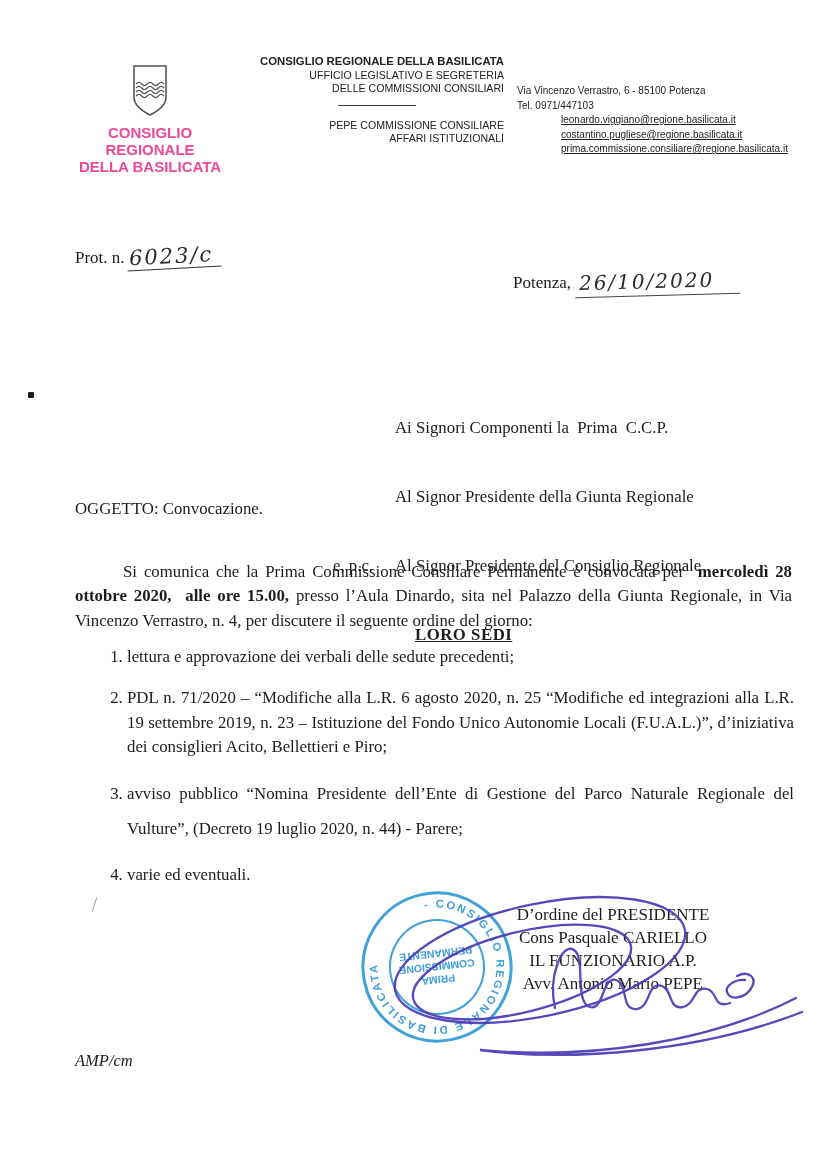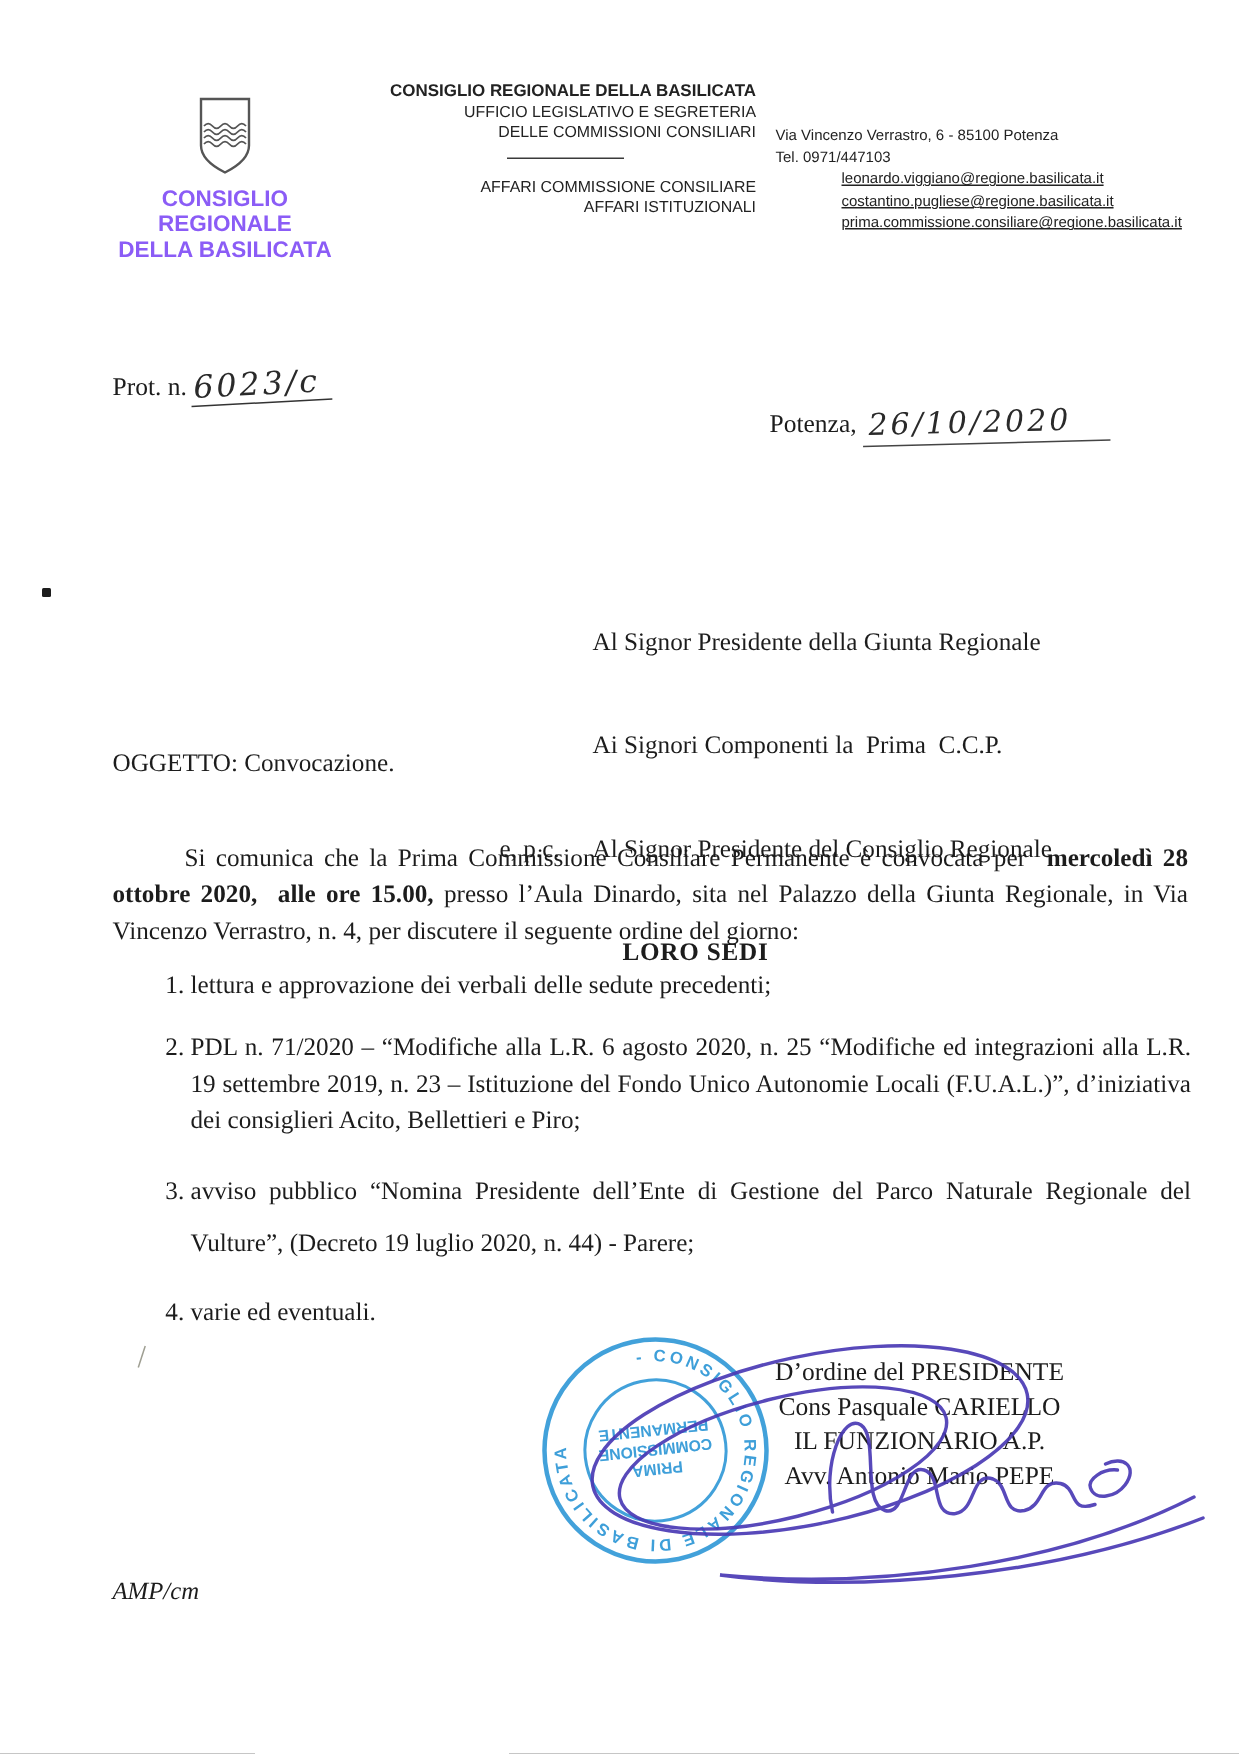--- a/index.html
+++ b/index.html
@@ -4,41 +4,41 @@
 <style>
   html,body { margin:0; padding:0; background:#9a9a9a; }
   .page {
     position:relative; width:826px; height:1169px; margin:0 auto;
     background:#ffffff; overflow:hidden;
     font-family:"Liberation Serif", serif; color:#1c1c1c;
   }
   
   .logo-block { position:absolute; left:68px; top:64px; width:164px; text-align:center; }
   .logo-shield { display:block; margin:0 auto 6px auto; }
-  .logo-org { font-family:"Liberation Sans", sans-serif; font-weight:bold; font-size:15px; line-height:17px; color:#8b5cf6; }
+  .logo-org { font-family:"Liberation Sans", sans-serif; font-weight:bold; font-size:15px; line-height:17px; color:#ec4899; }
   .office-block { position:absolute; left:250px; top:55px; width:254px; text-align:right;
     font-family:"Liberation Sans", sans-serif; font-size:10.6px; line-height:13.5px; color:#222; }
   .office-line1 { font-weight:bold; font-size:11.3px; }
   .office-divider { width:78px; border:none; border-top:1.8px solid #3a3a3a; margin:9px auto 13px auto; }
   .contact-block { position:absolute; left:517px; top:84px; width:276px;
     font-family:"Liberation Sans", sans-serif; font-size:10px; line-height:14.6px; color:#222; }
   .contact-email { text-decoration:underline; color:#222; display:block;padding-left:44px; }
   
   .prot-line { position:absolute; left:75px; top:244px; font-size:17px; }
   .hand { font-family:"DejaVu Serif", serif; font-style:italic; color:#2a2a2a; }
   .prot-number { display:inline-block; font-size:21px; letter-spacing:2px;
     border-bottom:1.4px solid #333; padding:0 8px 0 2px; transform:rotate(-3deg); margin-left:2px; }
   .date-line { position:absolute; left:513px; top:269px; font-size:17px; }
   .date-value { display:inline-block; font-size:20px; letter-spacing:2px;
     border-bottom:1.2px solid #444; padding:0 26px 2px 4px; transform:rotate(-1.5deg); }
   
   .recipients { position:absolute; left:333px; top:370px; width:440px; font-size:16.8px; line-height:23px; white-space:pre-wrap; }
   .r-indent { padding-left:62px; }
   .cc-label { display:inline-block; width:62px; }
-  .r-dest { margin-left:82px; font-weight:bold; letter-spacing:0.5px; }
+  .r-dest { margin-left:82px; font-weight:bold; text-decoration:underline; letter-spacing:0.5px; }
   
   .subject { position:absolute; left:75px; top:499px; font-size:16.8px; }
   .body-par { position:absolute; left:75px; top:560px; width:717px; font-size:16.8px;
     line-height:24.3px; text-align:justify; text-indent:48px; white-space:pre-wrap; }
   .body-par .b { font-weight:bold; }
   .agenda { position:absolute; left:100px; top:645px; width:694px; }
   .agenda ol { margin:0; padding-left:27px; }
   .agenda li { margin-bottom:17px; font-size:16.8px; line-height:24.3px; text-align:justify; }
   .agenda li:nth-child(3) { line-height:35px; }
   
@@ -66,21 +66,21 @@
     </svg>
     <div class="logo-org">CONSIGLIO REGIONALE</div>
     <div class="logo-org">DELLA BASILICATA</div>
   </div>
 
   <div class="office-block">
     <div class="office-line1">CONSIGLIO REGIONALE DELLA BASILICATA</div>
     <div>UFFICIO LEGISLATIVO E SEGRETERIA</div>
     <div>DELLE COMMISSIONI CONSILIARI</div>
     <hr class="office-divider">
-    <div>AFFARI COMMISSIONE CONSILIARE</div>
+    <div>PEPE COMMISSIONE CONSILIARE</div>
     <div>AFFARI ISTITUZIONALI</div>
   </div>
 
   <div class="contact-block">
     <div>Via Vincenzo Verrastro, 6 - 85100 Potenza</div>
     <div>Tel. 0971/447103</div>
     <span class="contact-email">leonardo.viggiano@regione.basilicata.it</span>
     <span class="contact-email">costantino.pugliese@regione.basilicata.it</span>
     <span class="contact-email">prima.commissione.consiliare@regione.basilicata.it</span>
   </div>
@@ -88,22 +88,22 @@
   <div class="prot-line">
     <span>Prot. n.</span><span class="hand prot-number">6023/c</span>
   </div>
 
   <div class="date-line">
     <span>Potenza,</span>
     <span class="hand date-value">26/10/2020</span>
   </div>
 
   <div class="recipients">
+    <div class="r-indent">Ai Signori Componenti la  Prima  C.C.P.</div>
     <div class="r-indent">Al Signor Presidente della Giunta Regionale</div>
-    <div class="r-indent">Ai Signori Componenti la  Prima  C.C.P.</div>
     <div><span class="cc-label">e, p.c.</span><span>Al Signor Presidente del Consiglio Regionale</span></div>
     <div class="r-dest">LORO SEDI</div>
   </div>
 
   <div class="subject">OGGETTO: Convocazione.</div>
 
   <div class="body-par"><span>Si comunica che la Prima Commissione Consiliare Permanente è convocata per  </span><span class="b">mercoledì 28 ottobre 2020,  alle ore 15.00,</span><span> presso l’Aula Dinardo, sita nel Palazzo della Giunta Regionale, in Via Vincenzo Verrastro, n. 4, per discutere il seguente ordine del giorno:</span></div>
 
   <div class="agenda">
     <ol>

